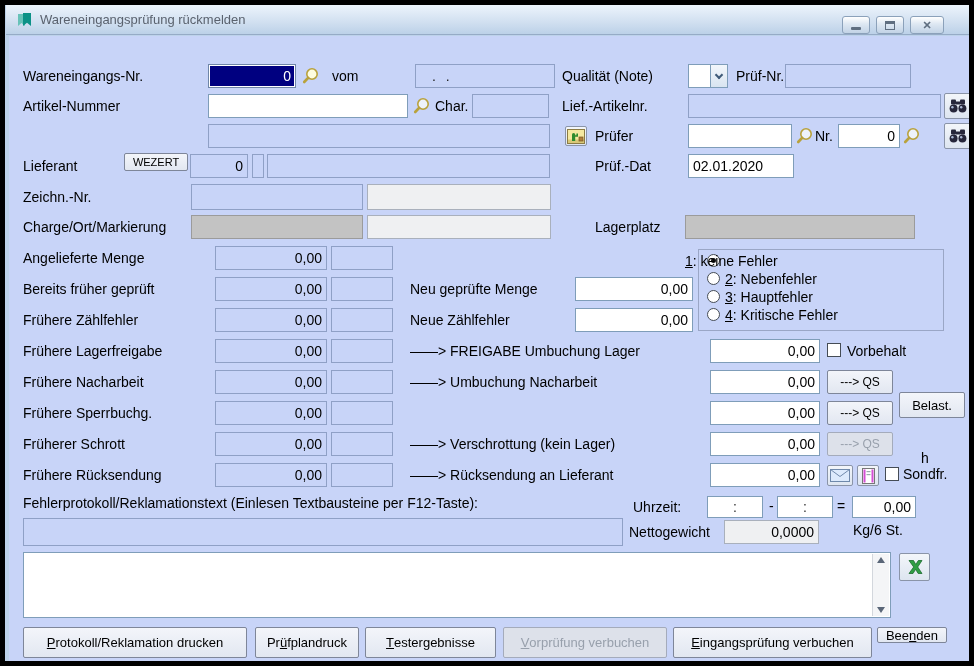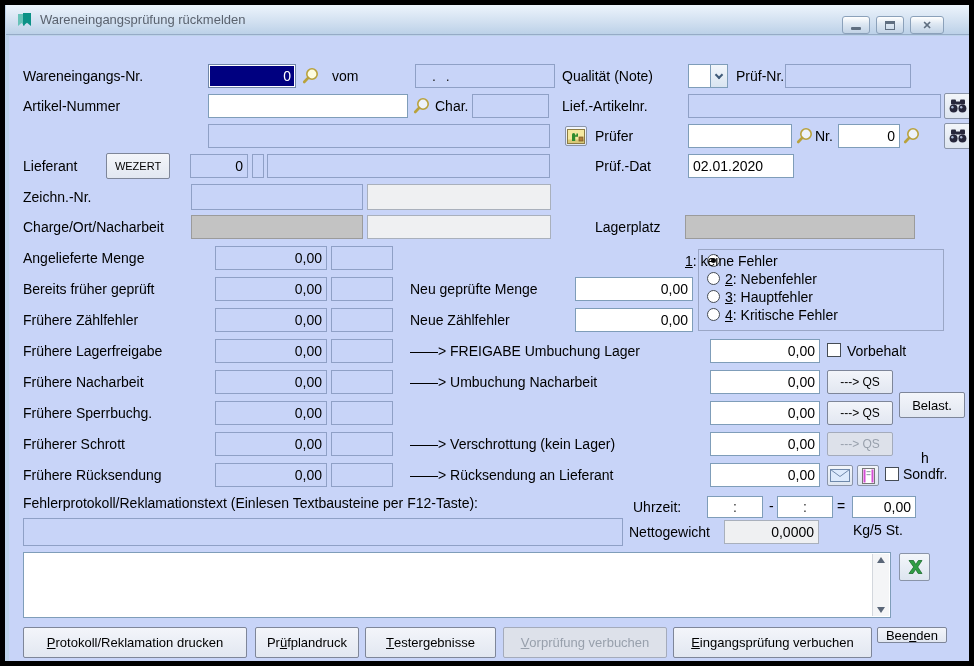--- a/index.html
+++ b/index.html
@@ -165,32 +165,32 @@
           <rect x="11" y="1.5" width="5" height="5" rx="1" fill="#26263a"></rect>
         <rect x="7" y="3.5" width="4" height="3" fill="#26263a"></rect>
         <circle cx="4.6" cy="10.5" r="4" fill="#26263a"></circle>
           <circle cx="13.4" cy="10.5" r="4" fill="#26263a"></circle>
         <circle cx="3.4" cy="9.3" r="1.2" fill="#aebcd8"></circle>
           <circle cx="12.2" cy="9.3" r="1.2" fill="#aebcd8"></circle>
       </svg>
     </div>
 
     <span class="lbl" style="left:14px;top:122px">Lieferant</span>
-    <div class="btn" style="left:97px;top:117px;width:64px;height:26px;font-size:11px">WEZERT</div>
+    <div class="btn" style="left:115px;top:117px;width:64px;height:18px;font-size:11px">WEZERT</div>
     <div class="fld blue num" style="left:181px;top:118px;width:58px">0</div>
     <div class="fld blue" style="left:243px;top:118px;width:12px;padding:0"></div>
     <div class="fld blue" style="left:258px;top:118px;width:283px"></div>
     <span class="lbl" style="left:586px;top:122px">Prüf.-Dat</span>
     <div class="fld white" style="left:679px;top:118px;width:106px">02.01.2020</div>
 
     <span class="lbl" style="left:14px;top:153px">Zeichn.-Nr.</span>
     <div class="fld blue" style="left:182px;top:148px;width:172px;height:26px"></div>
     <div class="fld lgray" style="left:358px;top:148px;width:184px;height:26px"></div>
 
-    <span class="lbl" style="left:14px;top:183px">Charge/Ort/Nacharbeit</span>
+    <span class="lbl" style="left:14px;top:183px">Charge/Ort/Markierung</span>
     <div class="fld gray" style="left:182px;top:179px;width:172px"></div>
     <div class="fld lgray" style="left:358px;top:179px;width:184px"></div>
     <span class="lbl" style="left:586px;top:183px">Lagerplatz</span>
     <div class="fld gray" style="left:676px;top:179px;width:230px"></div>
 
     <span class="lbl" style="left:14px;top:214px">Angelieferte Menge</span>
     <div class="fld blue num" style="left:206px;top:210px;width:112px">0,00</div>
     <div class="fld blue" style="left:322px;top:210px;width:62px"></div>
 
     <span class="lbl" style="left:14px;top:245px">Bereits früher geprüft</span>
@@ -279,21 +279,21 @@
     <span class="lbl" style="left:624px;top:463px">Uhrzeit:</span>
     <div class="fld white colonfld" style="left:698px;top:460px;width:56px;height:22px;line-height:20px">:</div>
     <span class="lbl" style="left:760px;top:462px">-</span>
     <div class="fld white colonfld" style="left:768px;top:460px;width:56px;height:22px;line-height:20px">:</div>
     <span class="lbl" style="left:828px;top:462px">=</span>
     <div class="fld white num" style="left:843px;top:460px;width:64px;height:22px;line-height:20px">0,00</div>
 
     <div class="fld blue" style="left:14px;top:482px;width:600px;height:28px"></div>
     <span class="lbl" style="left:620px;top:488px">Nettogewicht</span>
     <div class="fld lgray num" style="left:715px;top:484px;width:95px">0,0000</div>
-    <span class="lbl" style="left:844px;top:486px">Kg/5 St.</span>
+    <span class="lbl" style="left:844px;top:486px">Kg/6 St.</span>
 
     <div class="textbox" style="left:14px;top:516px;width:868px;height:66px">
         <div class="sbar">
         <span class="tri-up"></span>
         <span class="tri-down"></span>
       </div>
     </div>
     <div class="iconbtn" style="left:890px;top:517px;width:31px;height:28px">
       <svg width="18" height="16" viewBox="0 0 18 16">
         <path d="M3 1.5 L7.5 1.5 L9.8 5.5 L12.3 1.5 L16 1.5 L11.7 8 L16 14.5 L12.2 14.5 L9.6 10.3 L7 14.5 L3 14.5 L7.7 8 Z" fill="#2f9e44" stroke="#1c6b2f" stroke-width="0.8"></path>

